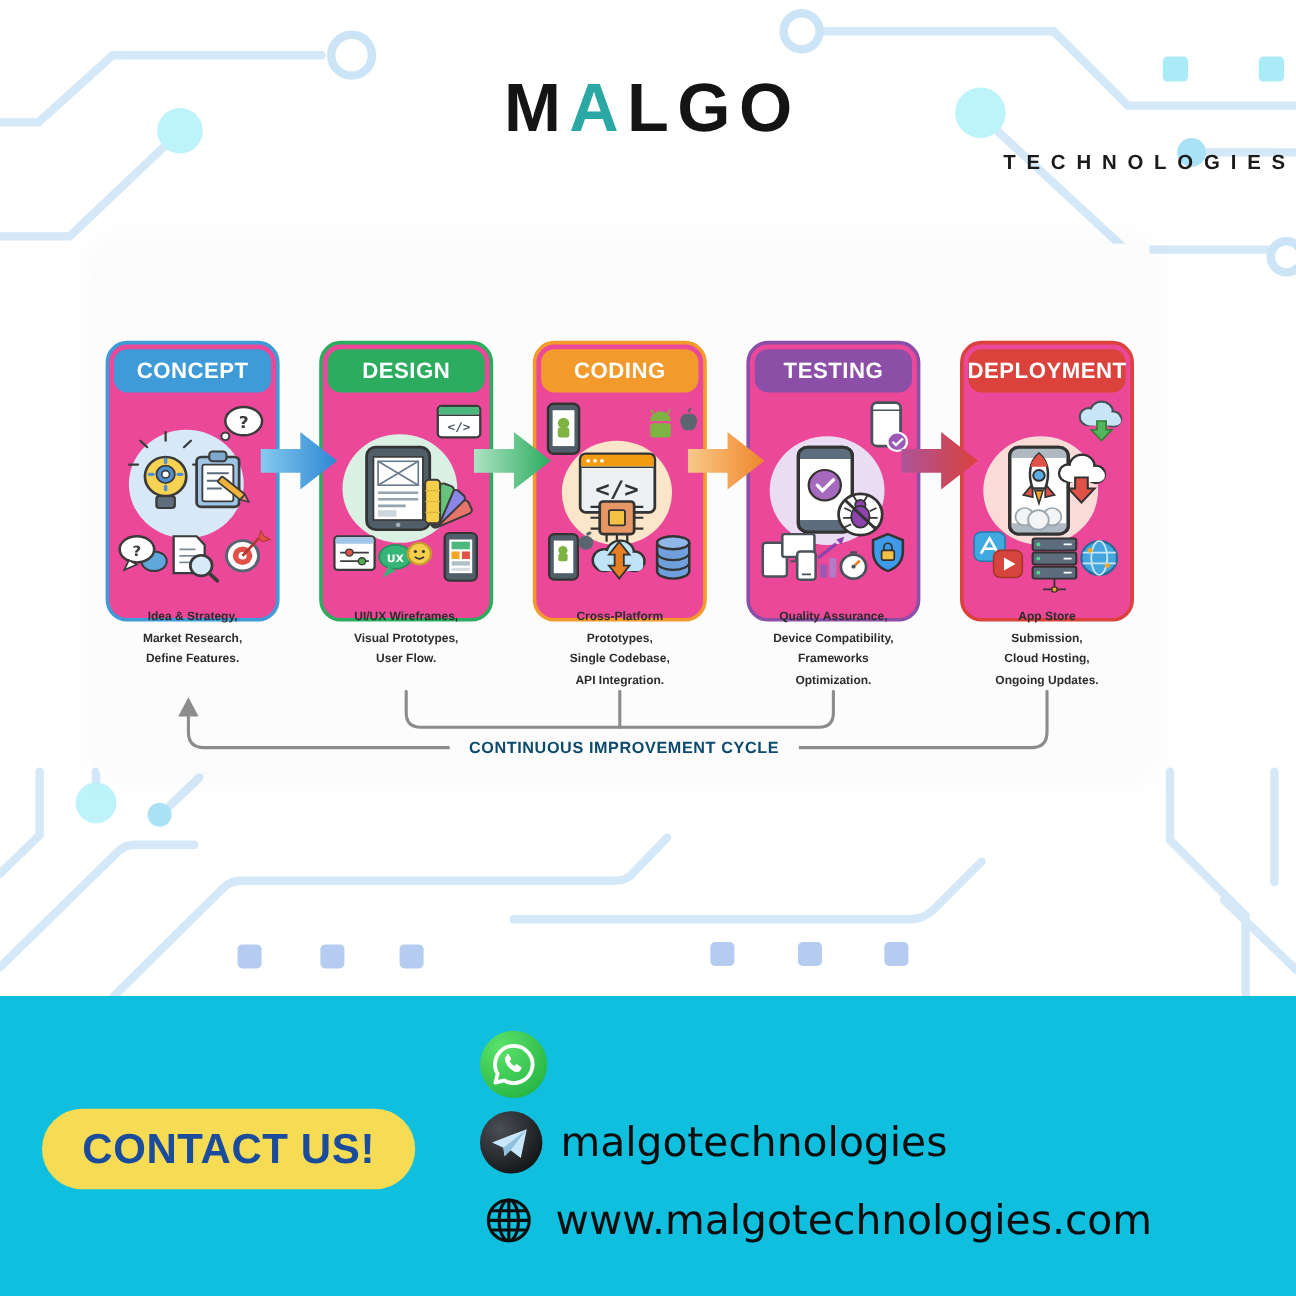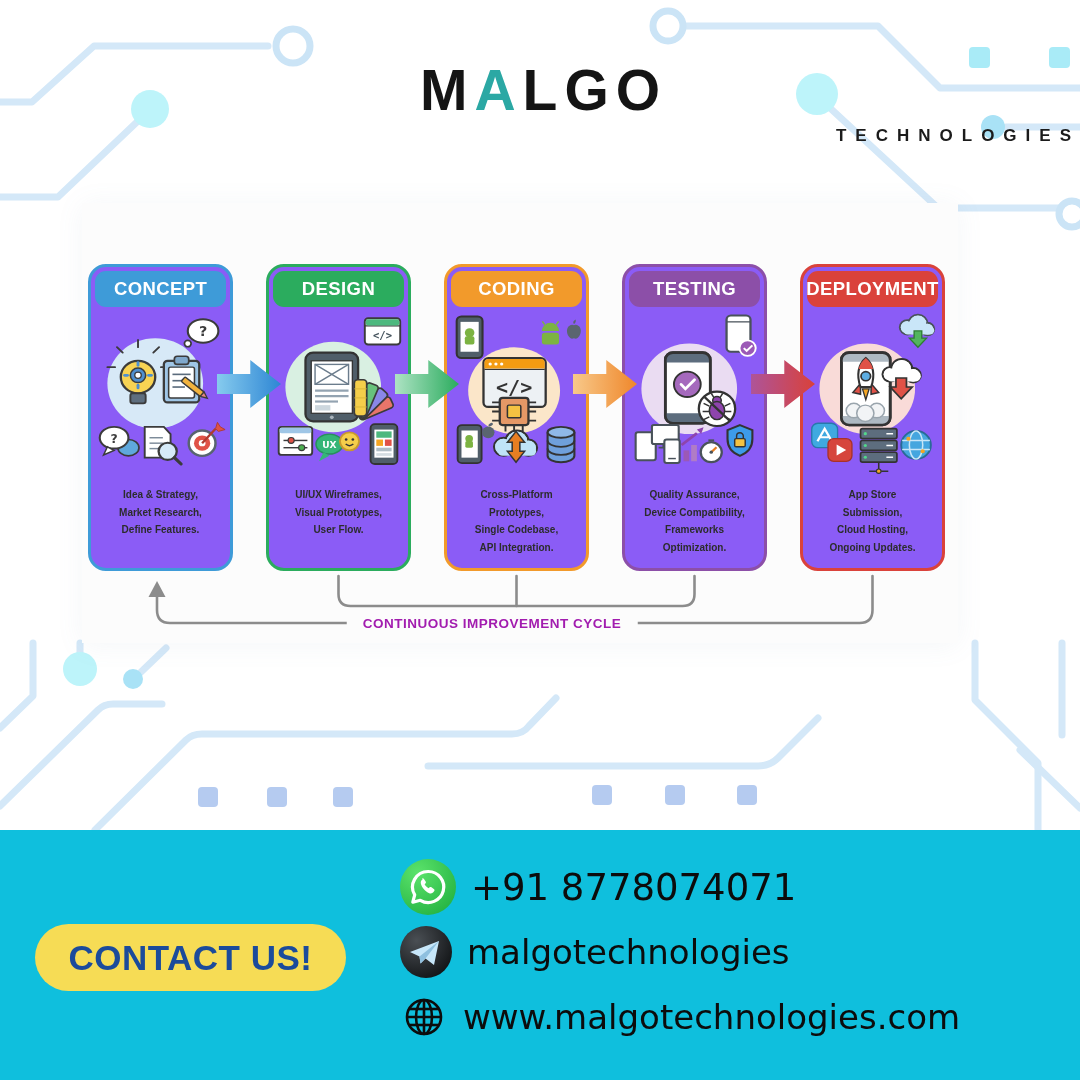--- a/index.html
+++ b/index.html
@@ -9,37 +9,37 @@
   
   .logo{position:absolute;left:0;right:0;top:62px;text-align:center;z-index:2;}
   .logo-main{font-size:57px;font-weight:900;letter-spacing:7px;padding-left:7px;color:#141414;line-height:1;}
   .logo-sub{margin-top:7px;font-size:17px;font-weight:700;letter-spacing:9px;padding-left:9px;color:#1b1b1b;text-align:right;}
   
   .panel{position:absolute;left:82px;top:203px;width:876px;height:440px;background:#FCFCFC;z-index:1;
     box-shadow:0 2px 26px rgba(120,140,160,0.08);}
   .title{position:absolute;left:82px;top:211px;width:876px;text-align:center;font-size:28px;font-weight:800;
     color:#4c4c4c;letter-spacing:.6px;z-index:2;}
   
-  .card{position:absolute;top:264px;width:145px;height:307px;background:#8b5cf6;border:3px solid var(--c);
+  .card{position:absolute;top:284px;width:145px;height:234px;background:#ec4899;border:3px solid var(--c);
     border-radius:18px;box-sizing:border-box;z-index:3;}
   .card-header{margin:4px;height:36px;border-radius:11px;background:var(--c);color:#fff;font-weight:800;
     font-size:18.5px;display:flex;align-items:center;justify-content:center;letter-spacing:.4px;}
   .art{display:block;margin:1px auto 0;width:133px;height:172px;}
   .card-text{position:absolute;left:-4px;right:-4px;top:219px;text-align:center;font-size:10px;
     line-height:17.6px;font-weight:700;color:#2c2c2c;}
   .c0{left:88px;} .c1{left:266px;} .c2{left:444px;} .c3{left:622px;} .c4{left:800px;}
   
   .flow-arrow{position:absolute;top:358px;width:64px;height:52px;z-index:4;
     background:linear-gradient(90deg,var(--a1),var(--a2));
     clip-path:polygon(0% 31%,52% 31%,52% 4%,100% 50%,52% 96%,52% 69%,0% 69%);}
   .a0{left:217px;} .a1{left:395px;} .a2{left:573px;} .a3{left:751px;}
   
   .cycle-svg{position:absolute;inset:0;z-index:2;pointer-events:none;}
-  .cycle-label{position:absolute;top:623px;left:492px;transform:translate(-50%,-50%);background:#FCFCFC;
-    padding:0 16px;font-size:13.5px;font-weight:700;color:#a21caf;letter-spacing:.5px;white-space:nowrap;z-index:3;}
+  .cycle-label{position:absolute;top:623px;left:520px;transform:translate(-50%,-50%);background:#FCFCFC;
+    padding:0 16px;font-size:13.5px;font-weight:700;color:#0c4a6e;letter-spacing:.5px;white-space:nowrap;z-index:3;}
   
   .contact-band{position:absolute;left:0;top:830px;width:1080px;height:250px;z-index:5;}
   .contact-pill{position:absolute;left:35px;top:94px;width:311px;height:67px;border-radius:36px;
     display:flex;align-items:center;justify-content:center;font-size:35px;font-weight:800;letter-spacing:.5px;cursor:pointer;}
   .contact-list{position:absolute;left:399px;top:29px;display:flex;flex-direction:column;gap:9px;}
   .contact-row{display:flex;align-items:center;gap:14px;height:56px;}
   .contact-value{font-family:"DejaVu Sans",sans-serif;font-size:34px;color:#0c0c0c;}
   .contact-value.big{font-size:37px;}
   
   .g16{font:700 15px "DejaVu Sans";fill:#3b3b3b;text-anchor:middle;}
@@ -484,21 +484,20 @@
           <defs>
               <radialGradient id="wag" cx="32%" cy="25%" r="95%">
             <stop offset="0" stop-color="#5BE36B"></stop>
                 <stop offset="1" stop-color="#1FAE3E"></stop>
               </radialGradient>
             </defs>
           <circle cx="29" cy="29" r="28" fill="url(#wag)"></circle>
           <path d="M29 13.5 a15.5 15.5 0 0 0 -13.3 23.4 l-1.9 7.3 7.5 -1.9 a15.5 15.5 0 1 0 7.7 -28.8 z" fill="none" stroke="#fff" stroke-width="3.2" stroke-linejoin="round"></path>
           <path d="M23.5 21.5 c-1.5 .8 -2 2.4 -1.6 4.2 c.8 3.6 4.2 7.6 7.8 9.2 c2 .9 3.7 .6 4.8 -.9 l.9 -1.3 c.3 -.5 .2 -1.1 -.3 -1.5 l-3 -2.1 c-.5 -.3 -1.1 -.3 -1.5 .2 l-.9 1 c-1.6 -.8 -3.3 -2.5 -4.1 -4.1 l1 -1 c.4 -.4 .5 -1 .2 -1.5 l-2 -3 c-.4 -.5 -1 -.7 -1.6 -.4 z" fill="#fff"></path>
         </svg>
-        <span class="contact-value big">+91 8778074071</span>
       </div>
       <div class="contact-row">
         <svg width="54" height="54" viewBox="0 0 54 54" class="ci">
           <defs>
               <radialGradient id="tgg" cx="32%" cy="28%" r="90%">
             <stop offset="0" stop-color="#4a4f54"></stop>
                 <stop offset="1" stop-color="#0b0d0f"></stop>
               </radialGradient>
             </defs>
           <circle cx="27" cy="27" r="26" fill="url(#tgg)"></circle>

